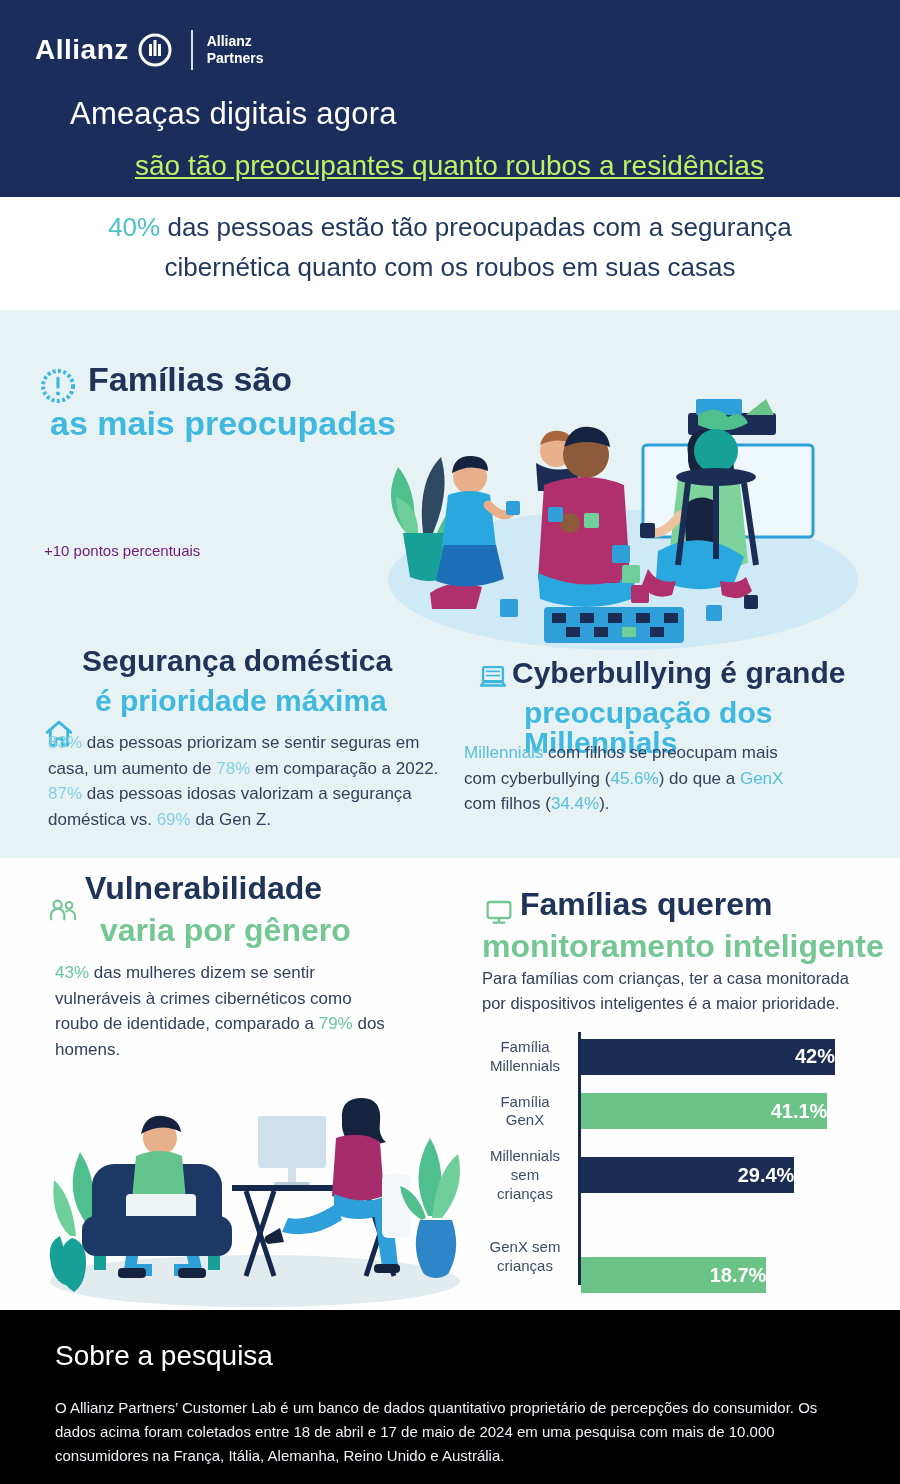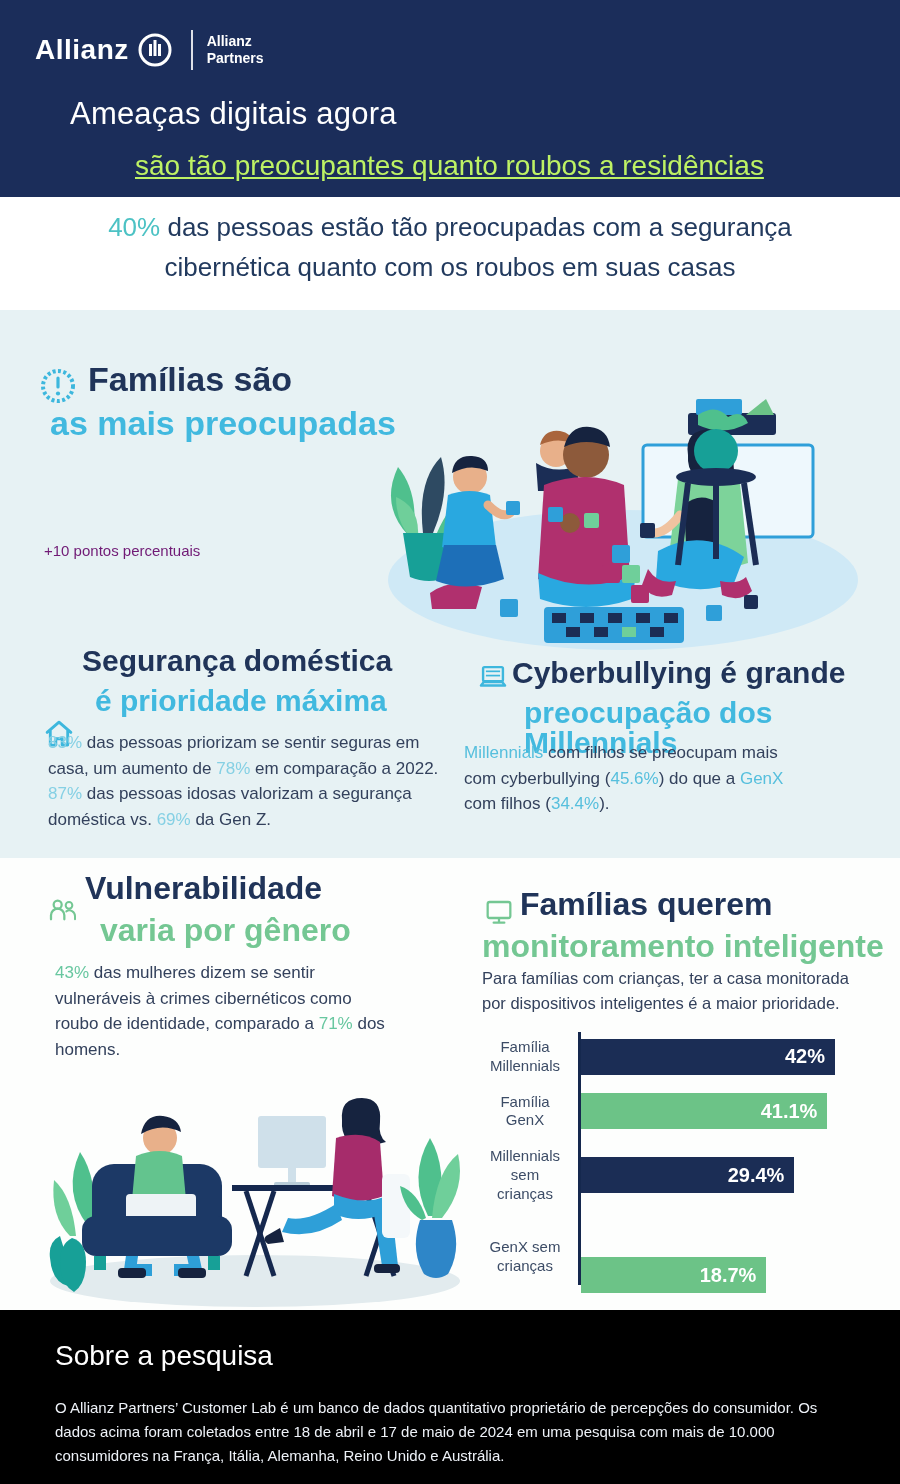--- a/index.html
+++ b/index.html
@@ -67,21 +67,21 @@
 
   .workspace-illustration { position:absolute; left:30px; top:218px; }
 
   
   .chart { position:absolute; left:482px; top:180px; width:400px; }
   .chart-rows { position:relative;text-align:center; }
   .chart-rows::before { content:''; position:absolute; left:96px; top:-6px; bottom:8px; width:3px; background:#15284e; }
   .chart-row { display:flex; align-items:center; margin-bottom:17px; }
   .chart-label { width:96px; padding-right:10px; font-size:15px; color:#3c4c66; line-height:1.25; flex:none; }
   .chart-bar-area { width:254px; margin-left:3px; }
-  .chart-bar { height:36px; display:flex; align-items:center; justify-content:flex-end; padding-right:10px; }
+  .chart-bar { height:36px; display:flex; align-items:center; justify-content:flex-end; }
   .chart-value { color:#ffffff; font-size:20px; font-weight:700; }
 
   
   .footer { position:absolute; left:0; top:1310px; width:900px; height:174px; background:#000000; }
   .footer-title { position:absolute; left:55px; top:30px; color:#ffffff; font-size:28px; font-weight:500; }
   .footer-body { position:absolute; left:55px; top:86px; width:800px; color:#eef2f8; font-size:15px; line-height:1.6; }
 </style>
 </head>
 <body>
 
@@ -229,21 +229,21 @@
   <div class="section-white">
 
     <svg class="people-icon-pos" width="32" height="32" viewBox="0 0 24 24">
       <circle cx="8" cy="8" r="3" fill="none" stroke="#74c793" stroke-width="1.7"></circle>
       <path d="M3 19 v-3 a5 5 0 0 1 10 0 v3" fill="none" stroke="#74c793" stroke-width="1.7" stroke-linecap="round"></path>
       <circle cx="16.5" cy="8.5" r="2.5" fill="none" stroke="#74c793" stroke-width="1.5"></circle>
       <path d="M14.5 13 a4.2 4.2 0 0 1 6.5 3.5 v2.5" fill="none" stroke="#74c793" stroke-width="1.5" stroke-linecap="round"></path>
     </svg>
     <div class="block-title t-dark vuln-title1">Vulnerabilidade</div>
     <div class="block-title t-green vuln-title2">varia por gênero</div>
-    <p class="body-text vuln-body"><span class="hl-green">43%</span><span> das mulheres dizem se sentir vulneráveis à crimes cibernéticos como roubo de identidade, comparado a </span><span class="hl-green">71%</span><span> dos homens.</span></p>
+    <p class="body-text vuln-body"><span class="hl-green">43%</span><span> das mulheres dizem se sentir vulneráveis à crimes cibernéticos como roubo de identidade, comparado a </span><span class="hl-green">79%</span><span> dos homens.</span></p>
 
     <svg class="workspace-illustration" width="440" height="235" viewBox="0 0 440 235">
       <ellipse cx="225" cy="205" rx="205" ry="26" fill="#e2ebee"></ellipse>
 
       <g>
         <path d="M58 150 q-26 -34 -8 -74 q18 26 14 74" fill="#4fc08d"></path>
         <path d="M40 160 q-20 -20 -16 -56 q18 16 22 56" fill="#6fcf9a"></path>
         <path d="M30 160 q10 30 8 50 q-16 -4 -18 -28 q-2 -16 10 -22" fill="#17a097"></path>
         <path d="M42 162 q14 4 14 24 q0 22 -12 30 q-14 -8 -14 -30 q0 -18 12 -24" fill="#17a097"></path>
       </g>

